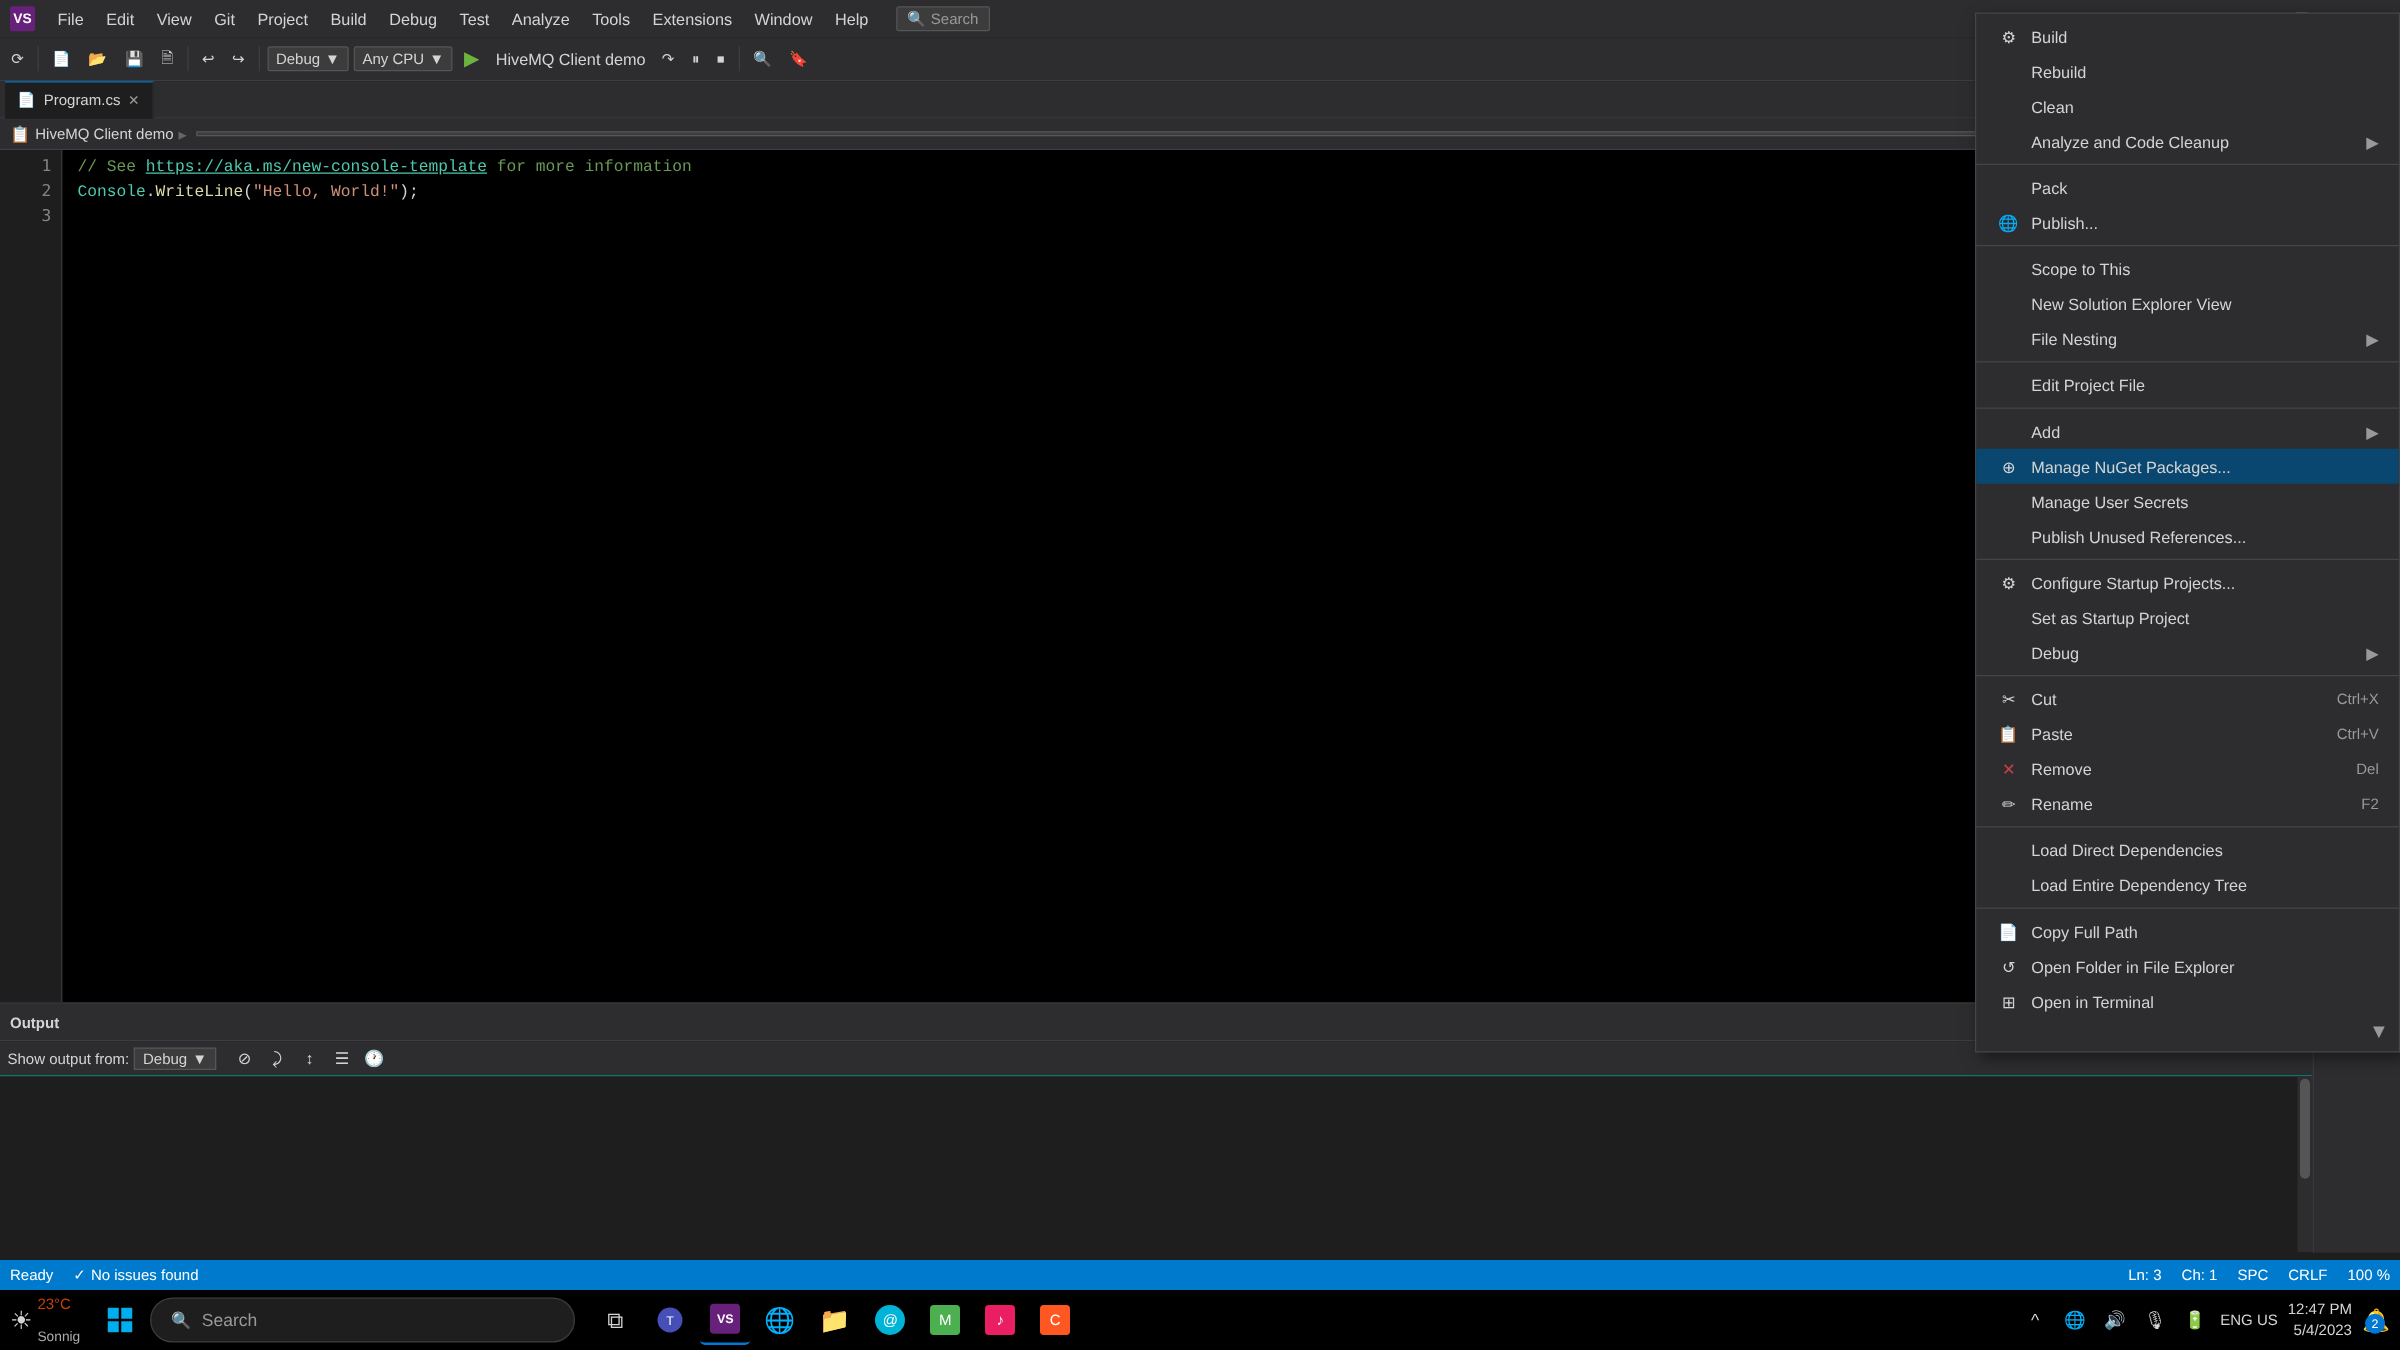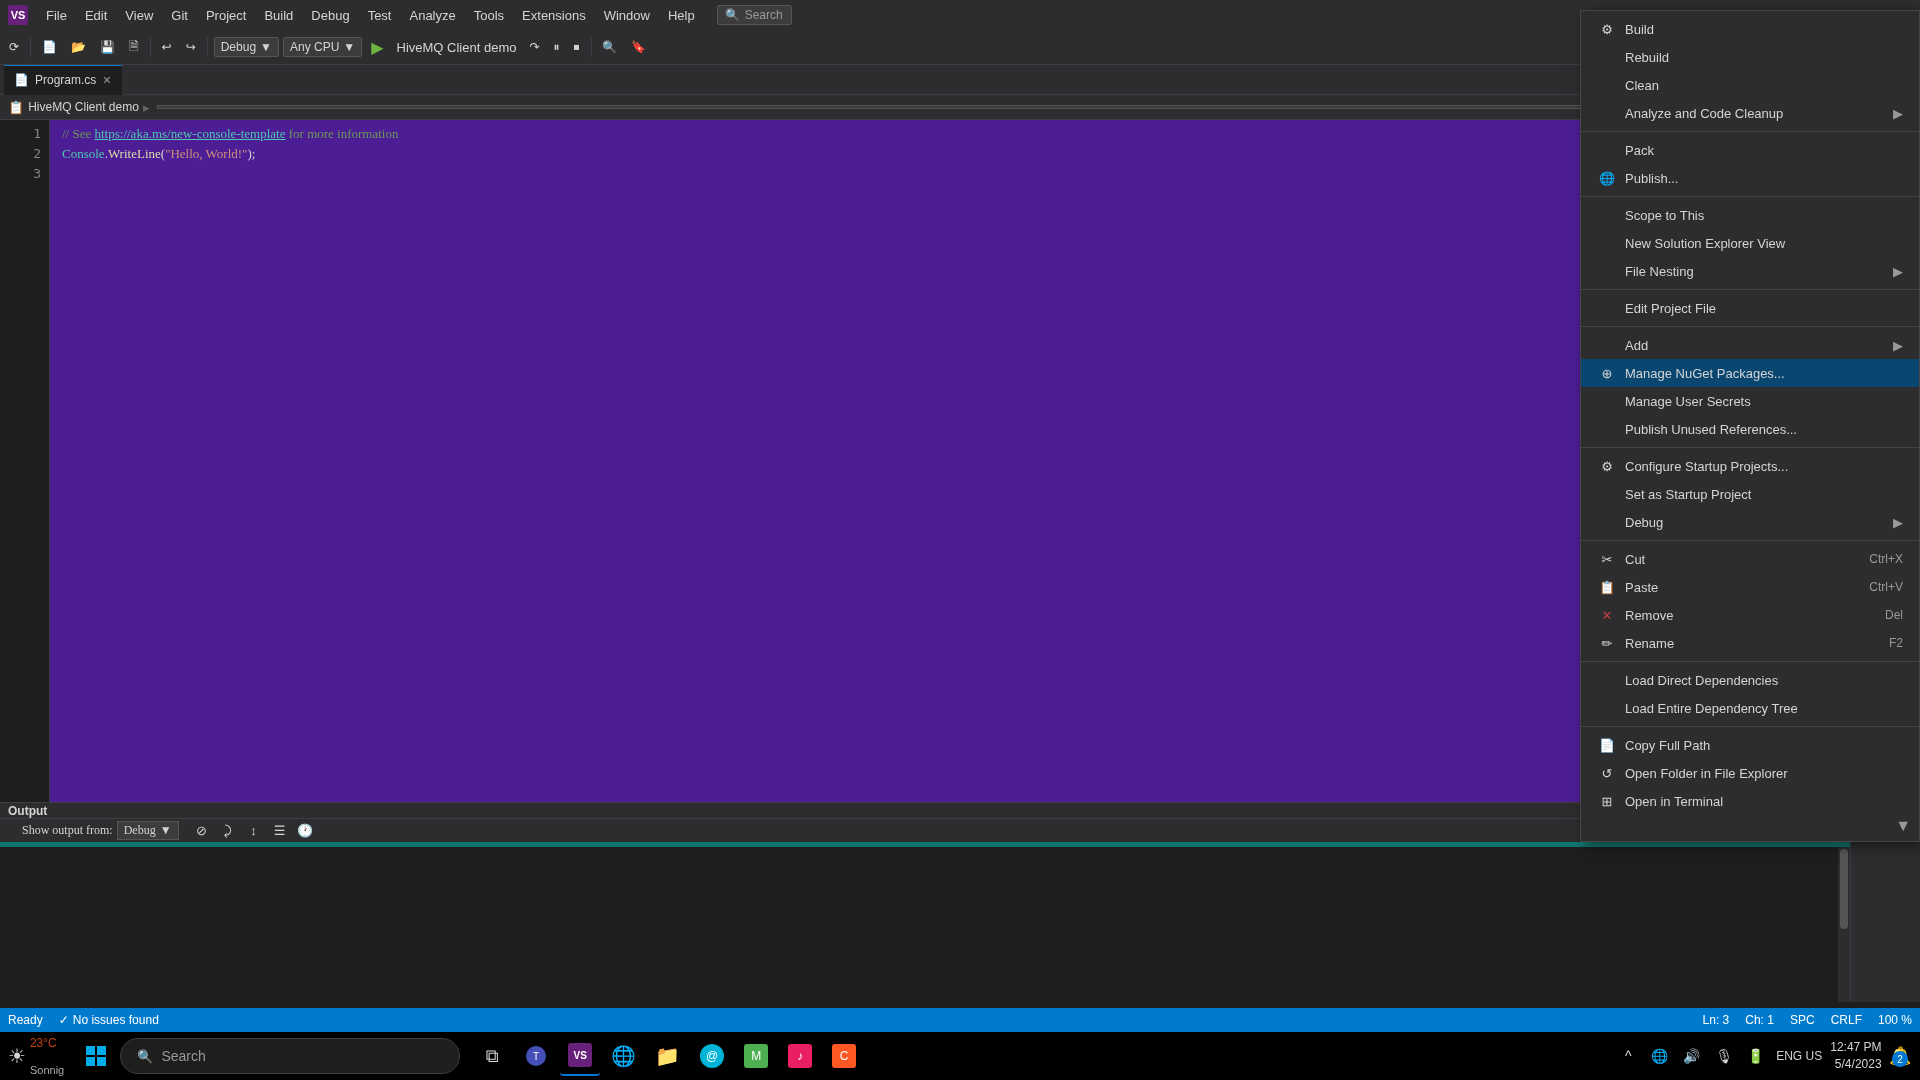--- a/index.html
+++ b/index.html
@@ -28,41 +28,41 @@
     .tab-close { color: #999; font-size: 11px; cursor: pointer; }
 
     
     #main-area { display: flex; height: calc(1080px - 30px - 35px - 30px - 30px - 30px); }
 
     
     #editor-area { flex: 1; display: flex; flex-direction: column; background: #1e1e1e; overflow: hidden; }
     #editor-nav { display: flex; align-items: center; background: #2d2d30; padding: 2px 4px; gap: 4px; height: 28px; border-bottom: 1px solid #3e3e42; }
     #editor-content { flex: 1; display: flex; overflow: hidden; }
     #line-numbers { width: 50px; background: #1e1e1e; padding: 4px 8px; color: #858585; font-size: 13px; font-family: 'Consolas', monospace; line-height: 20px; text-align: right; border-right: 1px solid #3e3e42; flex-shrink: 0; }
-    #code-area { flex: 1; padding: 4px 12px; font-family: Liberation Serif, serif; font-size: 13px; line-height: 20px; color: #d4d4d4; overflow: auto; background: #4c1d95; }
+    #code-area { flex: 1; padding: 4px 12px; font-family: Liberation Mono, monospace; font-size: 13px; line-height: 20px; color: #d4d4d4; overflow: auto; background: #000000; }
     .code-comment { color: #6a9955; }
     .code-link { color: #4ec9b0; text-decoration: underline; }
     .code-string { color: #ce9178; }
     .code-method { color: #dcdcaa; text-align: center; }
     .code-class { color: #4ec9b0; }
     .scrollbar-v { width: 12px; background: #2d2d30; flex-shrink: 0; position: relative; }
     .scrollbar-thumb { width: 8px; height: 80px; background: #555; margin: 2px auto; border-radius: 4px; }
 
     
     #status-bar { height: 24px; background: #007acc; display: flex; align-items: center; padding: 0 8px; gap: 16px; font-size: 12px; color: white; }
     .status-item { display: flex; align-items: center; gap: 4px; }
     .status-right { margin-left: auto; display: flex; gap: 16px; align-items: center; }
 
     
     #output-panel { height: 200px; background: #1e1e1e; border-top: 1px solid #3e3e42; display: flex; flex-direction: column; }
-    #output-header { display: flex; align-items: center; background: #2d2d30; height: 16px; padding: 0 8px; gap: 6px; border-bottom: 1px solid #3e3e42; }
+    #output-header { display: flex; align-items: center; background: #2d2d30; height: 30px; padding: 0 8px; gap: 6px; border-bottom: 1px solid #3e3e42; }
     .output-title { color: #d4d4d4; font-size: 12px; font-weight: 600; }
     .output-controls { display: flex; gap: 4px; margin-left: auto; }
     .output-btn { width: 20px; height: 20px; display: flex; align-items: center; justify-content: center; cursor: pointer; color: #d4d4d4; }
-    #output-toolbar { display: flex; align-items: center; background: #2d2d30; height: 28px; padding: 0 22px; gap: 4px; border-bottom: 5px solid #0f766e; font-family: Liberation Serif, serif; }
+    #output-toolbar { display: flex; align-items: center; background: #2d2d30; height: 28px; padding: 0 6px; gap: 4px; border-bottom: 1px solid #0f766e; }
     .output-dropdown { display: flex; align-items: center; background: #3c3c3c; border: 1px solid #555; padding: 1px 6px; font-size: 12px; color: #d4d4d4; gap: 4px; cursor: pointer; }
     #output-content { flex: 1; padding: 4px 8px; overflow: auto; }
 
     
     #taskbar { height: 48px; background: #000000; display: flex; align-items: center; padding: 0 8px; gap: 4px; position: absolute; bottom: 0; left: 0; right: 0; }
     .taskbar-start { width: 40px; height: 40px; display: flex; align-items: center; justify-content: center; cursor: pointer; }
     .taskbar-search { display: flex; align-items: center; background: #1e1e1e; border: 1px solid #3e3e42; border-radius: 20px; padding: 4px 16px; gap: 8px; width: 340px; height: 36px; cursor: pointer; }
     .taskbar-icons { display: flex; gap: 4px; margin-left: 8px; }
     .taskbar-icon { width: 40px; height: 40px; display: flex; align-items: center; justify-content: center; cursor: pointer; border-radius: 4px; }
     .taskbar-icon.active { border-bottom: 2px solid #0078d4; }

